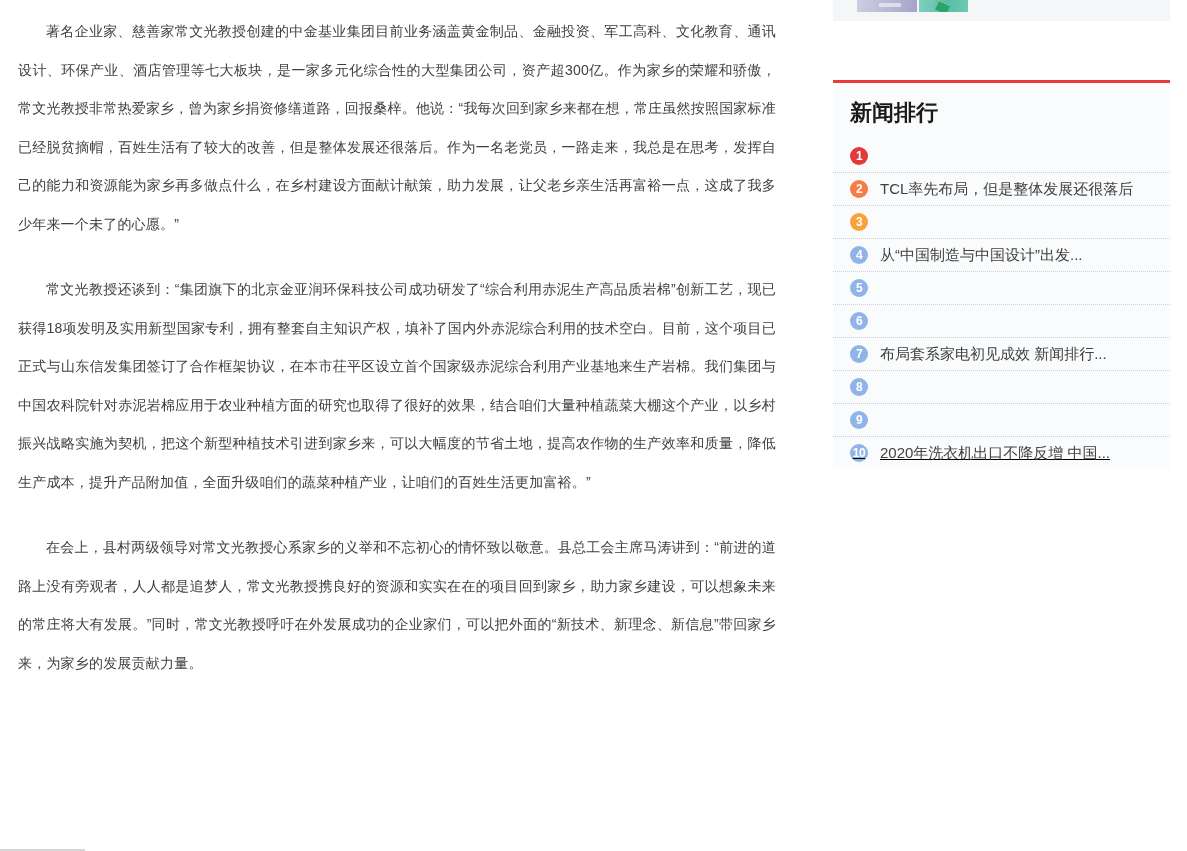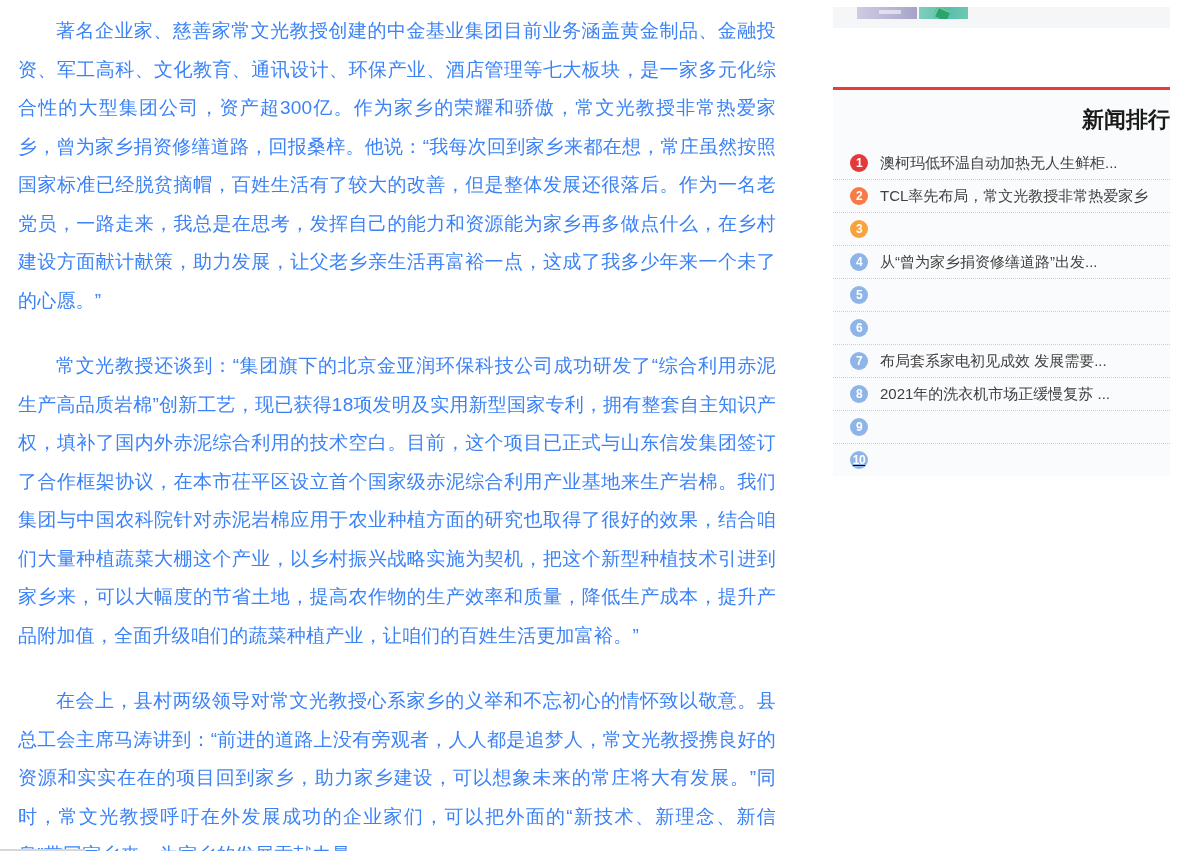--- a/index.html
+++ b/index.html
@@ -7,28 +7,28 @@
     width:1187px;height:851px;position:relative;overflow:hidden;
     font-family:"Liberation Sans","DejaVu Sans",sans-serif;
   }
   
   .article{
     position:absolute;left:18px;top:12px;width:758px;
   }
   .para{
     margin:0 0 27px 0;
     text-indent:2em;
-    font-size:19px;
+    font-size:14px;
     line-height:38.5px;
-    color:#3b82f6;
+    color:#404040;
     text-align:justify;
     letter-spacing:0.2px;
   }
   
-  .sidebar{position:absolute;left:833px;top:7px;width:337px;text-align:right;}
+  .sidebar{position:absolute;left:833px;top:0;width:337px;}
   .ad-box{height:21px;background:#f5f6f8;position:relative;}
   .ad-img{position:absolute;left:24px;top:0;width:111px;height:12px;display:flex;cursor:pointer;}
   .ad-tile-left{
     width:60px;height:12px;margin-right:2px;
     background:linear-gradient(100deg,#cfcde2 0%,#b9b6d6 55%,#a5a3c6 100%);
     position:relative;
   }
   .ad-tile-left::after{
     content:"";position:absolute;left:22px;top:3px;width:22px;height:4px;
     background:rgba(255,255,255,0.55);
@@ -92,52 +92,51 @@
       </div>
     </div>
 
     <div class="red-line" style="background: rgb(234, 59, 60);"></div>
 
     <div class="rank-panel">
       <h2 class="rank-title">新闻排行</h2>
       <div class="rank-list">
           <div class="rank-row">
             <span class="rank-badge" style="background: rgb(228, 57, 60);">1</span>
-            <span class="rank-text">澳柯玛低环温自动加热无人生鲜柜...</span>
           </div>
           <div class="rank-row">
             <span class="rank-badge" style="background: rgb(247, 123, 69);">2</span>
-            <span class="rank-text">TCL率先布局，常文光教授非常热爱家乡</span>
+            <span class="rank-text">TCL率先布局，但是整体发展还很落后</span>
           </div>
           <div class="rank-row">
             <span class="rank-badge" style="background: rgb(249, 162, 60);">3</span>
           </div>
           <div class="rank-row">
             <span class="rank-badge" style="background: rgb(143, 180, 232);">4</span>
-            <span class="rank-text">从“曾为家乡捐资修缮道路”出发...</span>
+            <span class="rank-text">从“中国制造与中国设计”出发...</span>
           </div>
           <div class="rank-row">
             <span class="rank-badge" style="background: rgb(143, 180, 232);">5</span>
           </div>
           <div class="rank-row">
             <span class="rank-badge" style="background: rgb(143, 180, 232);">6</span>
           </div>
           <div class="rank-row">
             <span class="rank-badge" style="background: rgb(143, 180, 232);">7</span>
-            <span class="rank-text">布局套系家电初见成效 发展需要...</span>
+            <span class="rank-text">布局套系家电初见成效 新闻排行...</span>
           </div>
           <div class="rank-row">
             <span class="rank-badge" style="background: rgb(143, 180, 232);">8</span>
-            <span class="rank-text">2021年的洗衣机市场正缓慢复苏 ...</span>
           </div>
           <div class="rank-row">
             <span class="rank-badge" style="background: rgb(143, 180, 232);">9</span>
           </div>
           <div class="rank-row">
             <span class="rank-badge" style="background: rgb(143, 180, 232);">10</span>
+            <span class="rank-text">2020年洗衣机出口不降反增 中国...</span>
           </div>
         </div>
     </div>
 
   </aside>
 
   <div class="bottom-divider"></div>
 
 </div>
 

